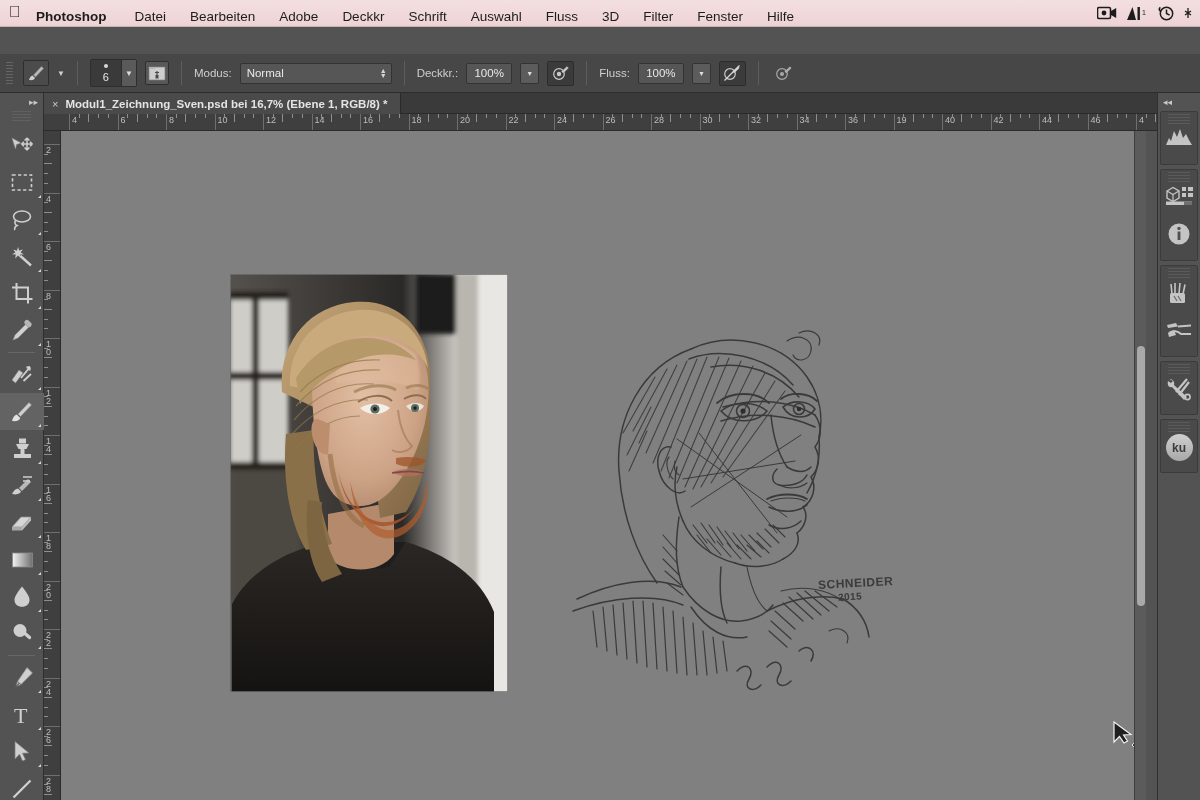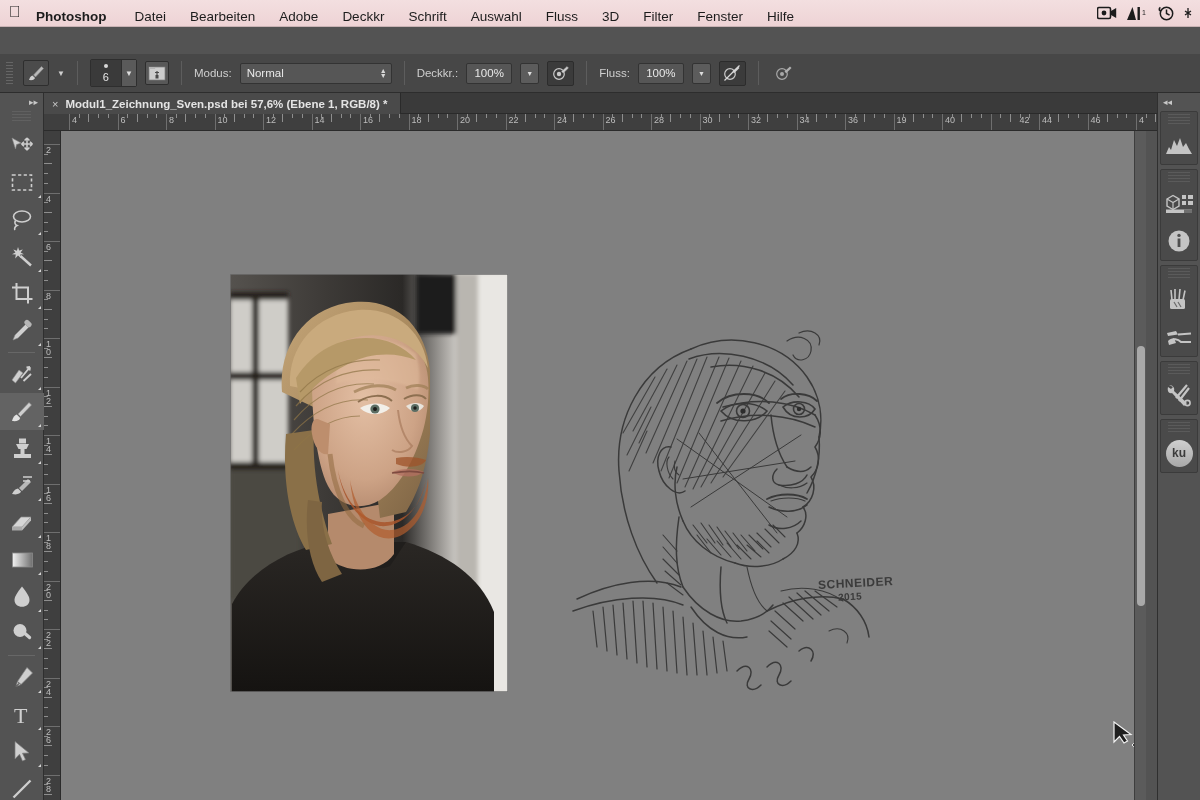--- a/index.html
+++ b/index.html
@@ -178,21 +178,21 @@
   
   .dock {
     position:absolute; right:0; top:93px; width:43px; height:707px;
     background:#535353; border-left:1px solid #2f2f2f;
   }
   .dock-collapse { height:18px; display:flex; align-items:center; justify-content:flex-start;
     padding-left:5px; color:#c8c8c8; font-size:9px; }
   .dock-group { background:#4a4a4a; border:1px solid #3b3b3b; margin:0 2px 4px 2px; border-radius:2px; }
   .dock-grip { height:11px; margin:2px 7px 1px 7px;
     background:repeating-linear-gradient(to bottom,#6b6b6b 0 1px,transparent 1px 3px); opacity:.5; }
-  .dock-btn { height:38px; display:flex; align-items:center; justify-content:center; }
+  .dock-btn { height:38px; display:flex; align-items:flex-start; justify-content:center; }
   .ku-badge {
     width:27px; height:27px; border-radius:50%;
     background:linear-gradient(#cfcfcf,#a8a8a8); color:#3b3b3b;
     font-size:12px; font-weight:bold; display:flex; align-items:center; justify-content:center;
     margin: 0 auto;
   }
 </style>
 </head>
 <body>
 
@@ -322,21 +322,21 @@
           <circle cx="7" cy="10" r="5.3" fill="none" stroke="#a8a8a8" stroke-width="1.2"></circle>
           <circle cx="7" cy="10" r="2" fill="#a8a8a8"></circle>
           <path d="M9.5 7.5 L15 2.5 L16.5 4 L11.2 9.2 Z" fill="#b0b0b0"></path>
         </svg>
     </div>
   </div>
 
   <div class="tabstrip">
     <div class="doc-tab">
       <span class="tab-close">×</span>
-      <span>Modul1_Zeichnung_Sven.psd bei 57,6% (Ebene 1, RGB/8) *</span>
+      <span>Modul1_Zeichnung_Sven.psd bei 16,7% (Ebene 1, RGB/8) *</span>
     </div>
   </div>
 
   <div class="toolbox">
     <div class="tb-collapse">▸▸</div>
     <div class="tb-grip"></div>
 
     <div class="tool">
       <svg width="24" height="22" viewBox="0 0 24 22">
           <path d="M2 3 L11 8 L6.5 9.5 L5.5 14 Z" fill="#cfcfcf" stroke="#8a8a8a" stroke-width=".6"></path>
@@ -586,21 +586,21 @@
       <div class="rh-tick" style="left: 868.9px; height: 8px;"></div>
       <div class="rh-tick" style="left: 878.6px; height: 4px;"></div>
       <div class="rh-tick" style="left: 888.3px; height: 4px;"></div>
       <div class="rh-tick major" style="left: 898px;"></div>
       <div class="rh-lbl" style="left: 899px;">40</div>
       <div class="rh-tick" style="left: 907.7px; height: 4px;"></div>
       <div class="rh-tick" style="left: 917.4px; height: 8px;"></div>
       <div class="rh-tick" style="left: 927.1px; height: 4px;"></div>
       <div class="rh-tick" style="left: 936.8px; height: 4px;"></div>
       <div class="rh-tick major" style="left: 946.5px;"></div>
-      <div class="rh-lbl" style="left: 947.5px; margin-left: 26px;">42</div>
+      <div class="rh-lbl" style="left: 947.5px;">42</div>
       <div class="rh-tick" style="left: 956.2px; height: 4px;"></div>
       <div class="rh-tick" style="left: 965.9px; height: 8px;"></div>
       <div class="rh-tick" style="left: 975.6px; height: 4px;"></div>
       <div class="rh-tick" style="left: 985.3px; height: 4px;"></div>
       <div class="rh-tick major" style="left: 995px;"></div>
       <div class="rh-lbl" style="left: 996px;">44</div>
       <div class="rh-tick" style="left: 1004.7px; height: 4px;"></div>
       <div class="rh-tick" style="left: 1014.4px; height: 8px;"></div>
       <div class="rh-tick" style="left: 1024.1px; height: 4px;"></div>
       <div class="rh-tick" style="left: 1033.8px; height: 4px;"></div>

